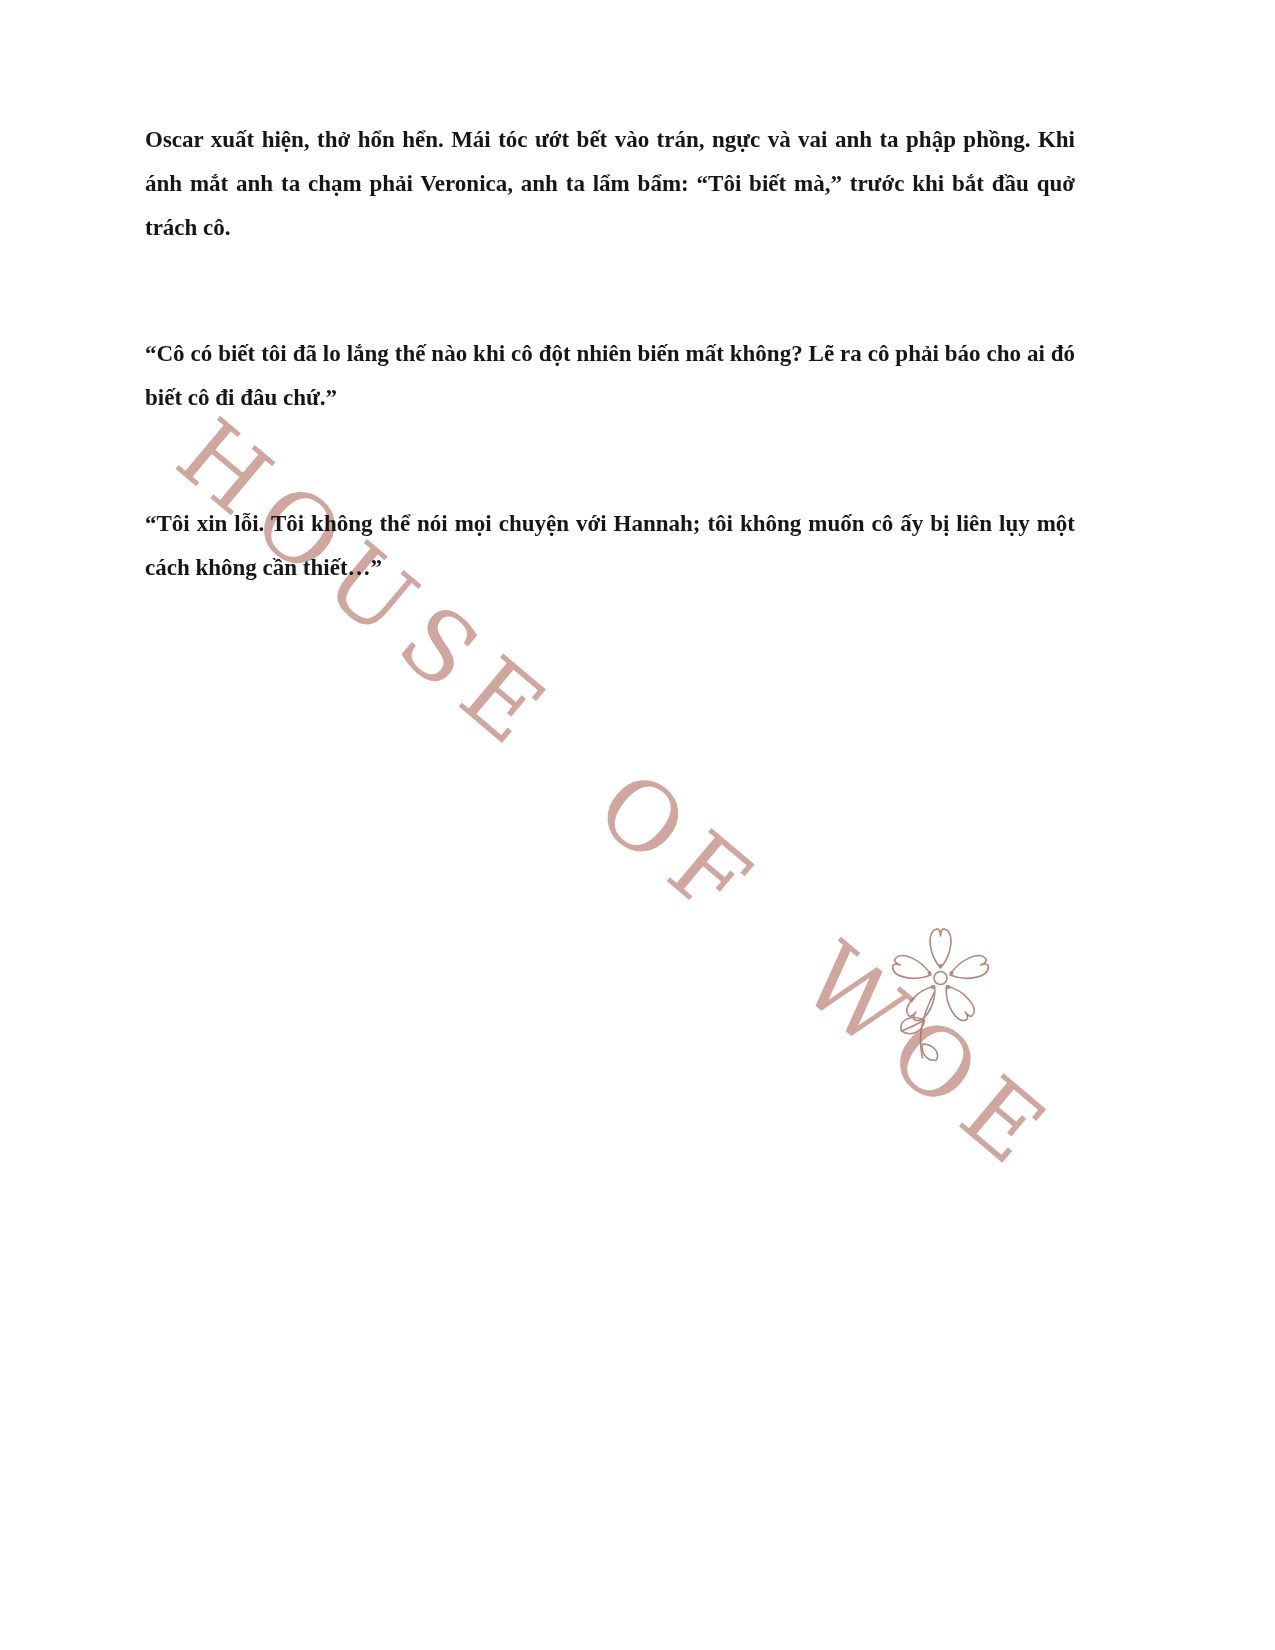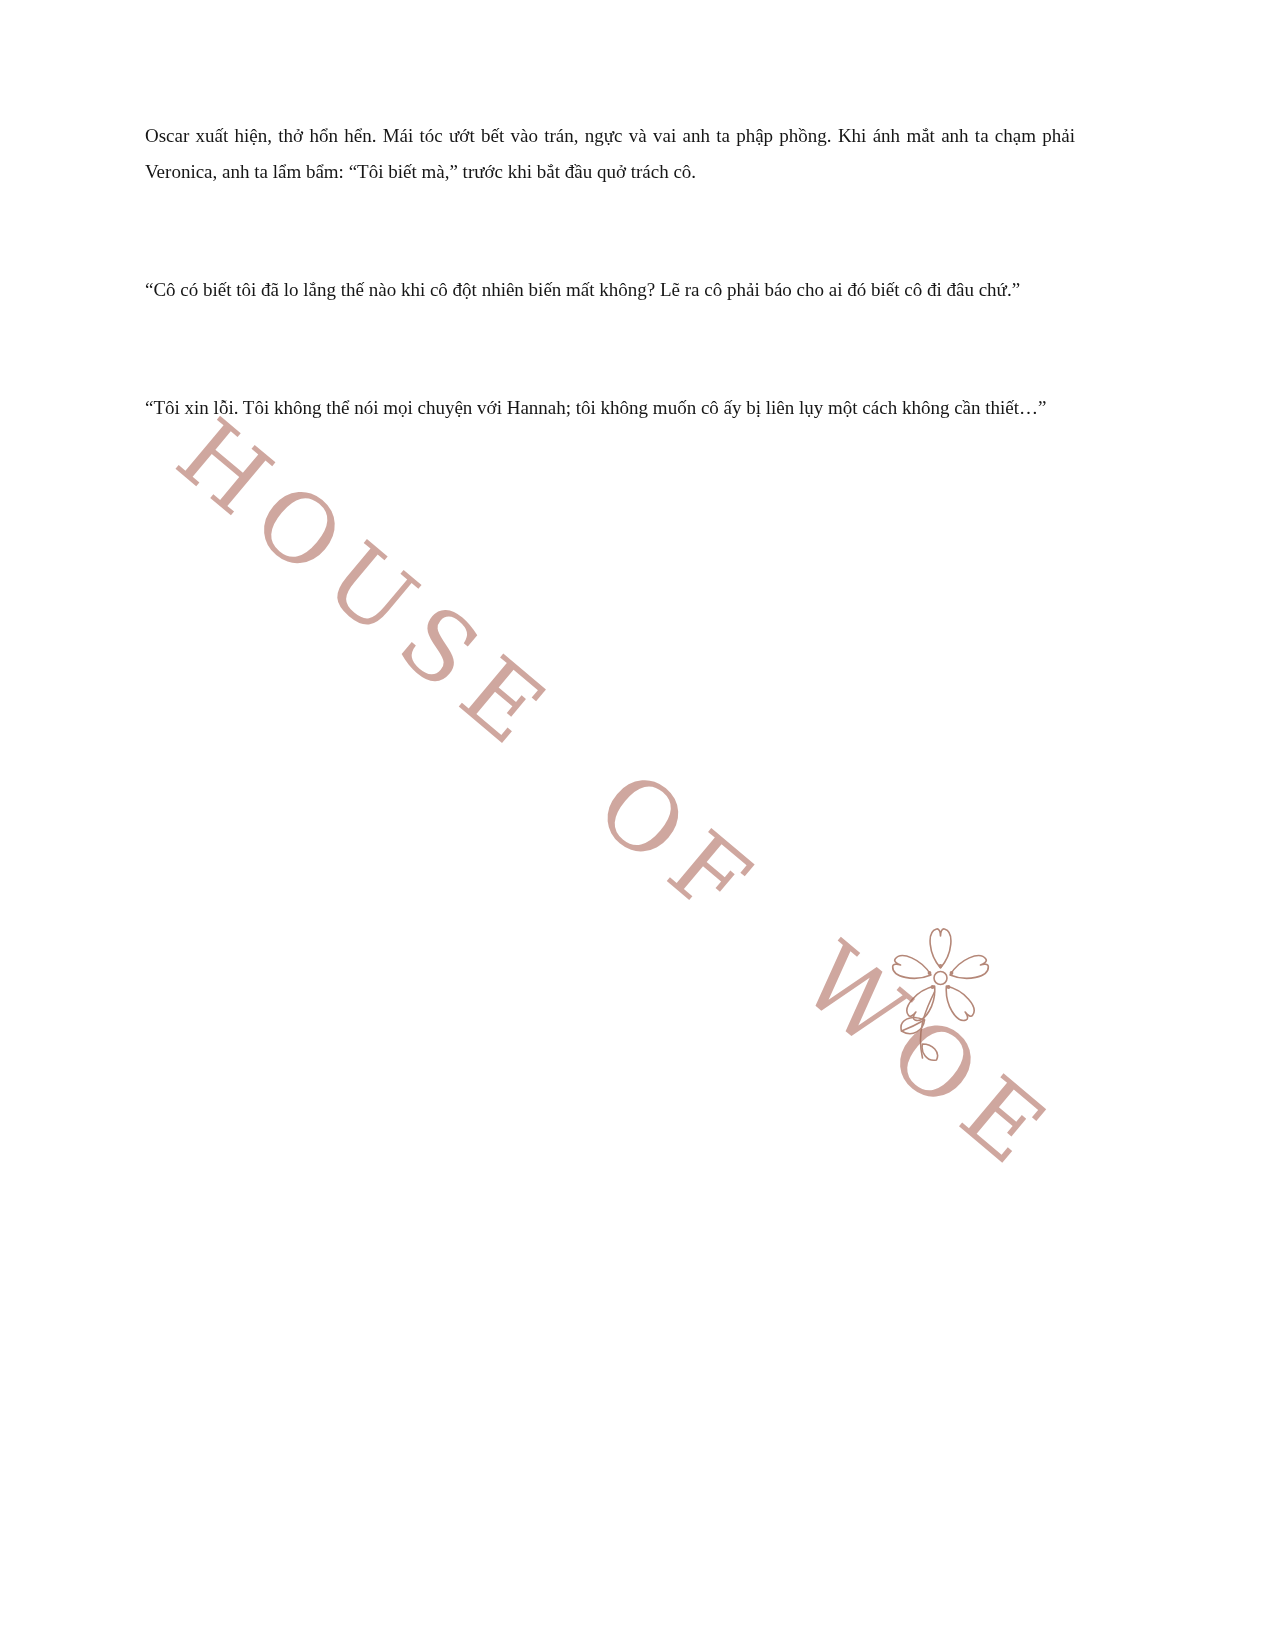--- a/index.html
+++ b/index.html
@@ -44,24 +44,25 @@
   .content {
     position: absolute;
     left: 145px;
     top: 118px;
     width: 930px;
     z-index: 1;
     color: #161616;
   }
   .content p {
     margin: 0 0 82px 0;
-    font-size: 19px;
-    line-height: 36px;
+    font-size: 23px;
+    line-height: 44px;
     text-align: justify;
     text-justify: inter-word;
+    font-weight: bold;
   }
 </style>
 </head>
 <body>
 
 <div class="page">
 
   <div class="watermark">HOUSE OF WOE</div>
 
   <svg class="flower" width="145" height="160" viewBox="0 0 140 160" aria-hidden="true">

